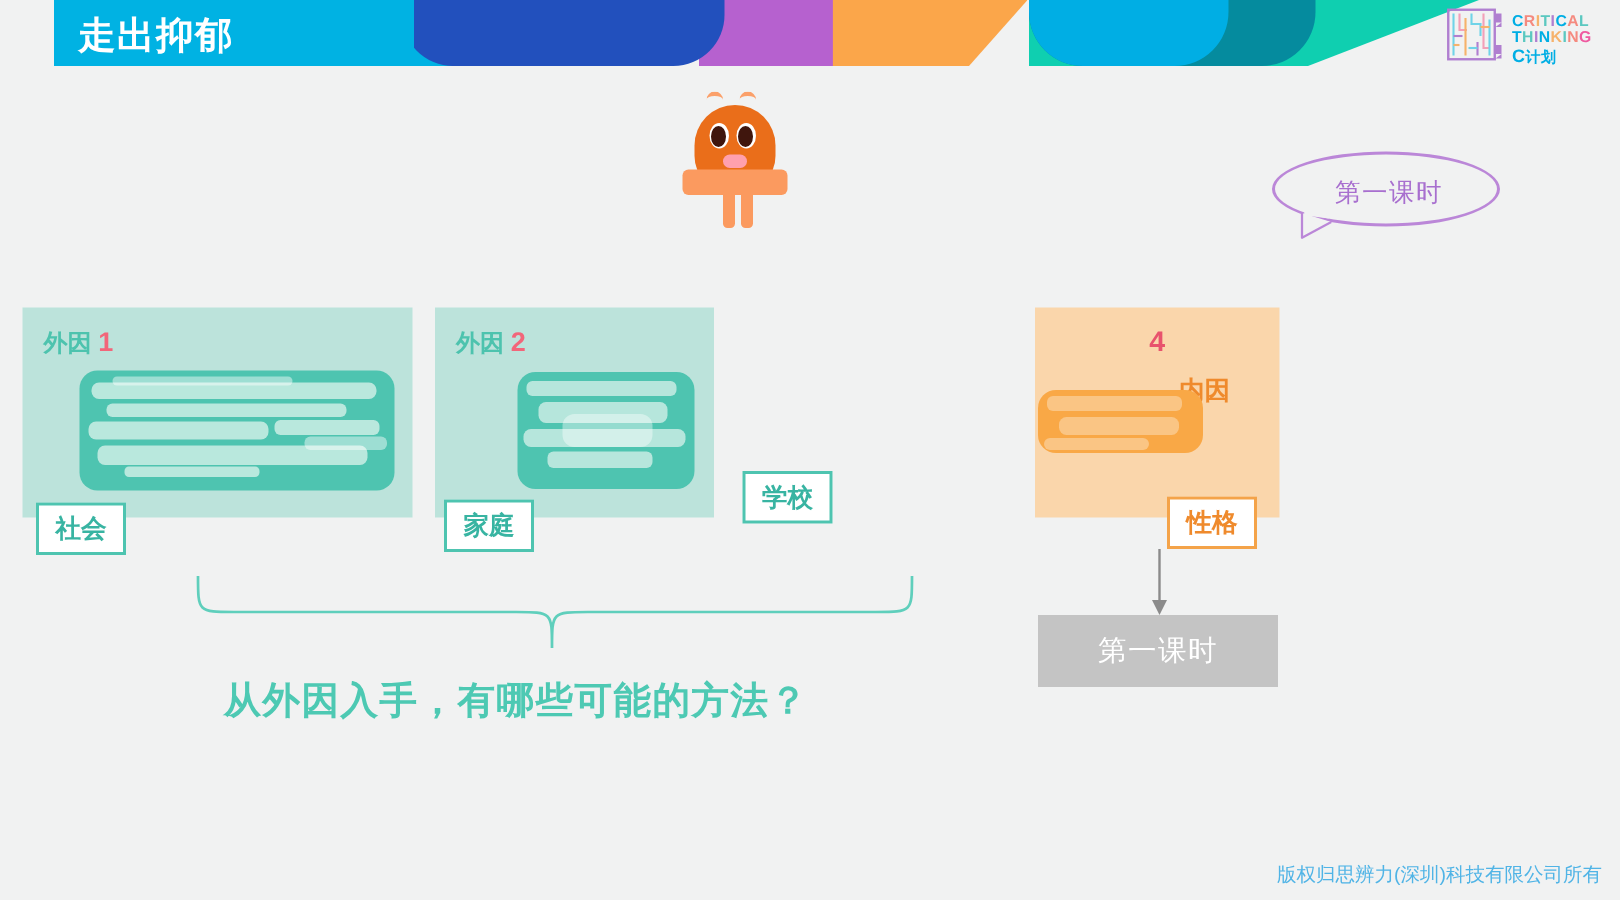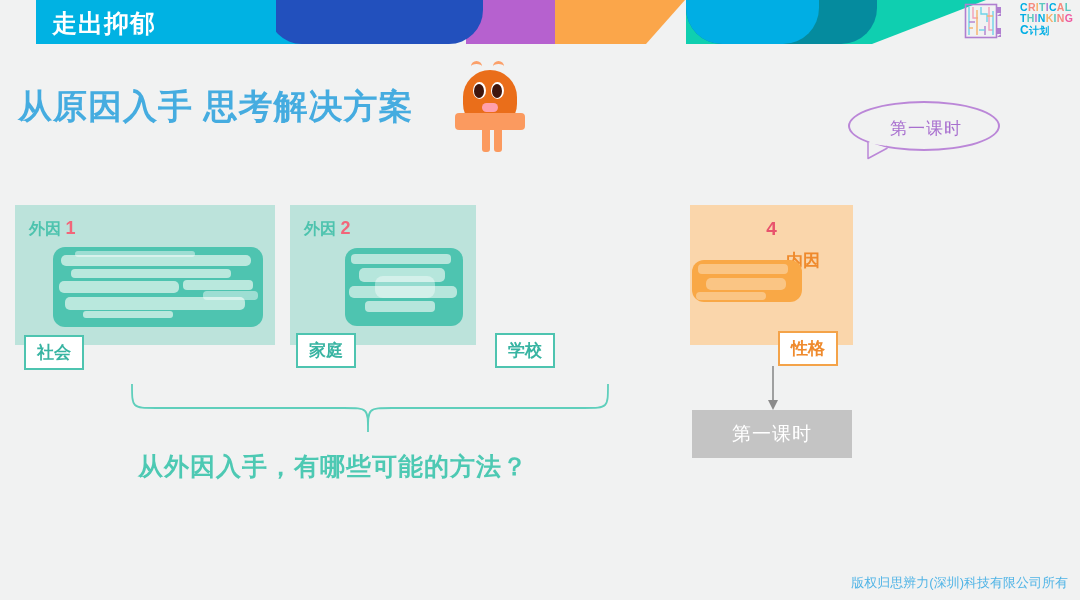--- a/index.html
+++ b/index.html
@@ -96,21 +96,21 @@
     width: 240px; height: 44px;
     background: #00b2e3;
     z-index: 5;
   }
 
   
   .logo {
     position: absolute; right: 4px; top: 2px;
     width: 112px; height: 42px;
     z-index: 10;
-    display: flex; align-items: flex-start; gap: 12px;
+    display: flex; align-items: flex-end;
   }
   .logo-mark {
     width: 40px; height: 40px;
     position: relative; flex: 0 0 40px;
   }
   .logo-text {
     margin-left: 4px;
     line-height: 1.04;
     font-size: 10.5px;
     font-weight: bold;
@@ -209,35 +209,35 @@
     border: 2px solid #4ec4b0;
     border-radius: 0;
     font-size: 17px; font-weight: bold;
     color: #38b4a2;
     padding: 4px 11px;
     white-space: nowrap;
   }
   .tag.orange-t { border-color: #f4a349; color: #ef8a2c; text-align: center; }
   .c1-tag { left: 24px; top: 335px; }
   .c2-tag { left: 296px; top: 333px; }
-  .c3-tag { left: 495px; top: 333px; }
+  .c3-tag { left: 495px; top: 314px; }
   .c4-tag { left: 778px; top: 331px; }
 
   .c4-inner-text {
     position: absolute; left: 96px; top: 44px;
     font-size: 17px; font-weight: bold; color: #ef8a2c;
     white-space: nowrap;
   }
 
   
   .brace { position: absolute; left: 130px; top: 382px; width: 480px; height: 52px; }
 
   
   .question {
-    position: absolute; left: 138px; top: 450px;
+    position: absolute; left: 149px; top: 450px;
     font-size: 25px; font-weight: bold;
     color: #4dc9b3;
     letter-spacing: 1px;
     white-space: nowrap;
   }
 
   
   .down-arrow { position: absolute; left: 763px; top: 366px; width: 20px; height: 45px; }
   .gray-box {
     position: absolute; left: 692px; top: 410px;
@@ -296,21 +296,20 @@
         </g>
       </svg>
     </div>
     <div class="logo-text">
       <div class="l1"><span style="color:#00aee4">C</span><span style="color:#f58a7f">R</span><span style="color:#f6b26b">I</span><span style="color:#5bc8c0">T</span><span style="color:#b07fd0">I</span><span style="color:#00aee4">C</span><span style="color:#f58a7f">A</span><span style="color:#5bc8c0">L</span></div>
       <div class="l2"><span style="color:#00aee4">T</span><span style="color:#5bc8c0">H</span><span style="color:#b07fd0">I</span><span style="color:#00aee4">N</span><span style="color:#f6b26b">K</span><span style="color:#5bc8c0">I</span><span style="color:#f58a7f">N</span><span style="color:#ef5aa0">G</span></div>
       <div class="l3"><span style="color:#00aee4;font-size:12px;">C</span><span style="color:#00aee4;font-size:10px;">计划</span></div>
     </div>
   </div>
 
-  <div class="main-title">从原因入手 思考解决方案</div>
 
   <div class="mascot">
     <div class="m-ant l"></div>
     <div class="m-ant r"></div>
     <div class="m-head"></div>
     <div class="m-eye l"></div>
     <div class="m-eye r"></div>
     <div class="m-pupil l"></div>
     <div class="m-pupil r"></div>
     <div class="m-mouth"></div>

